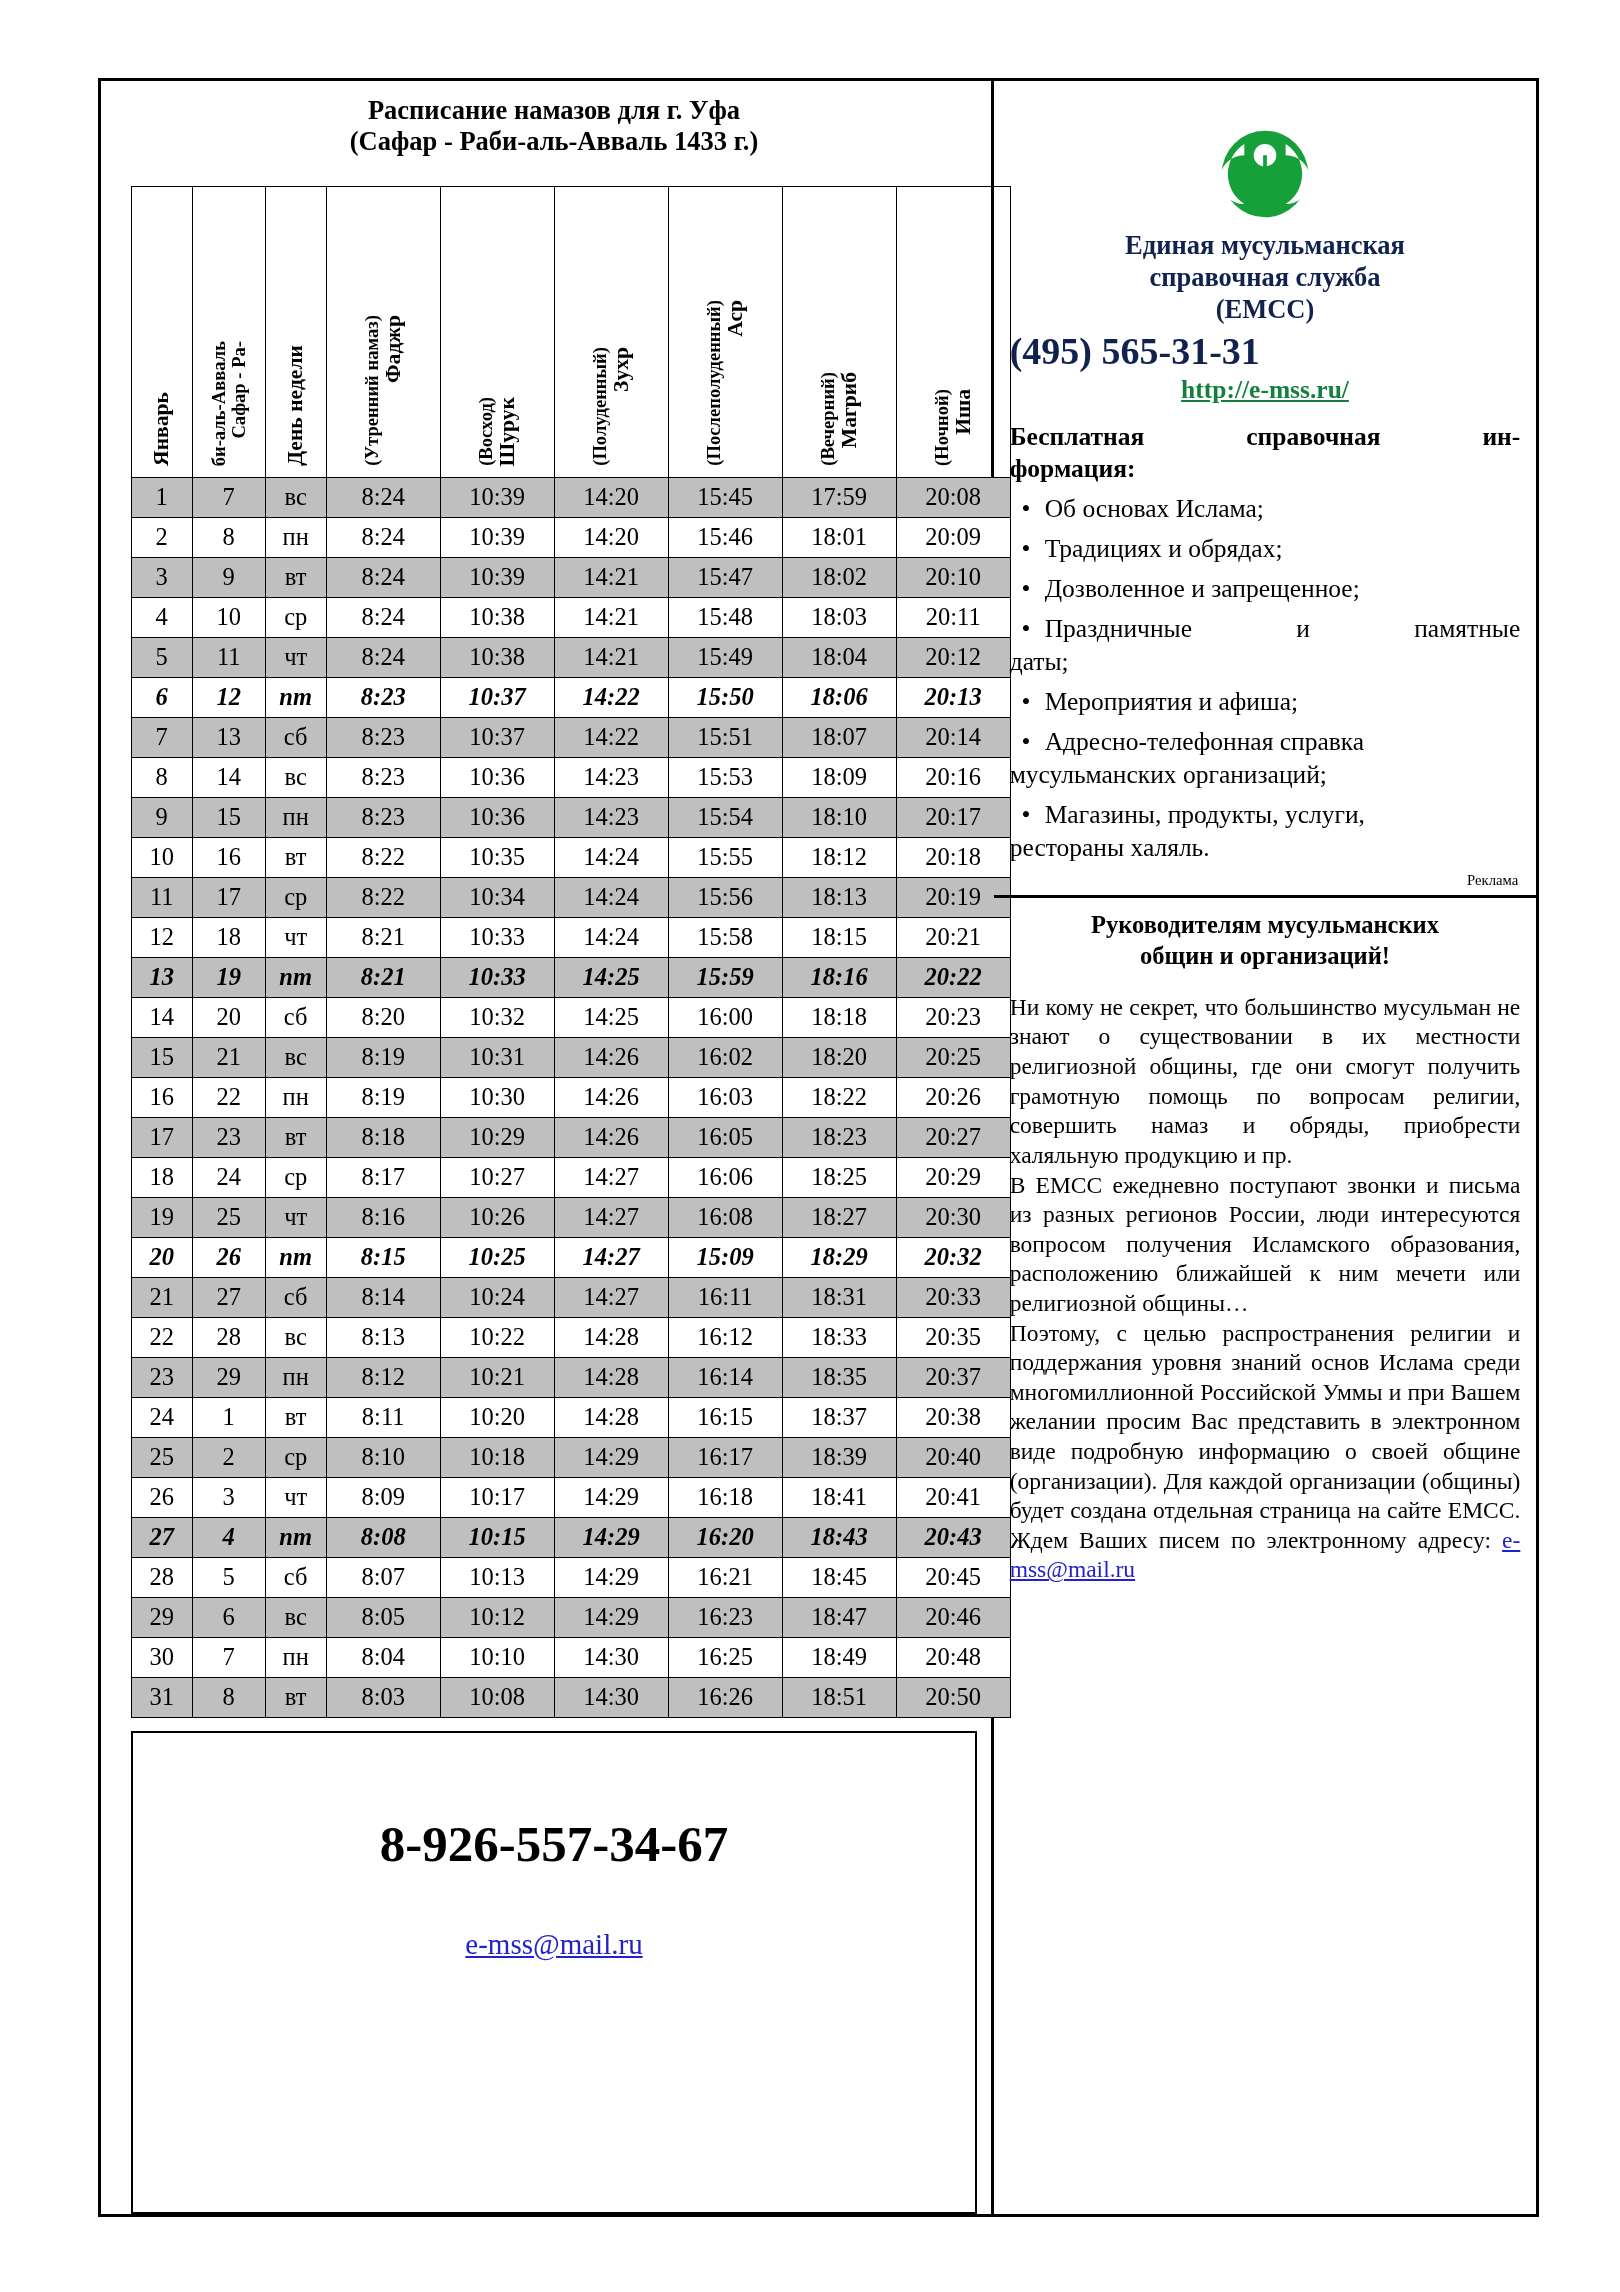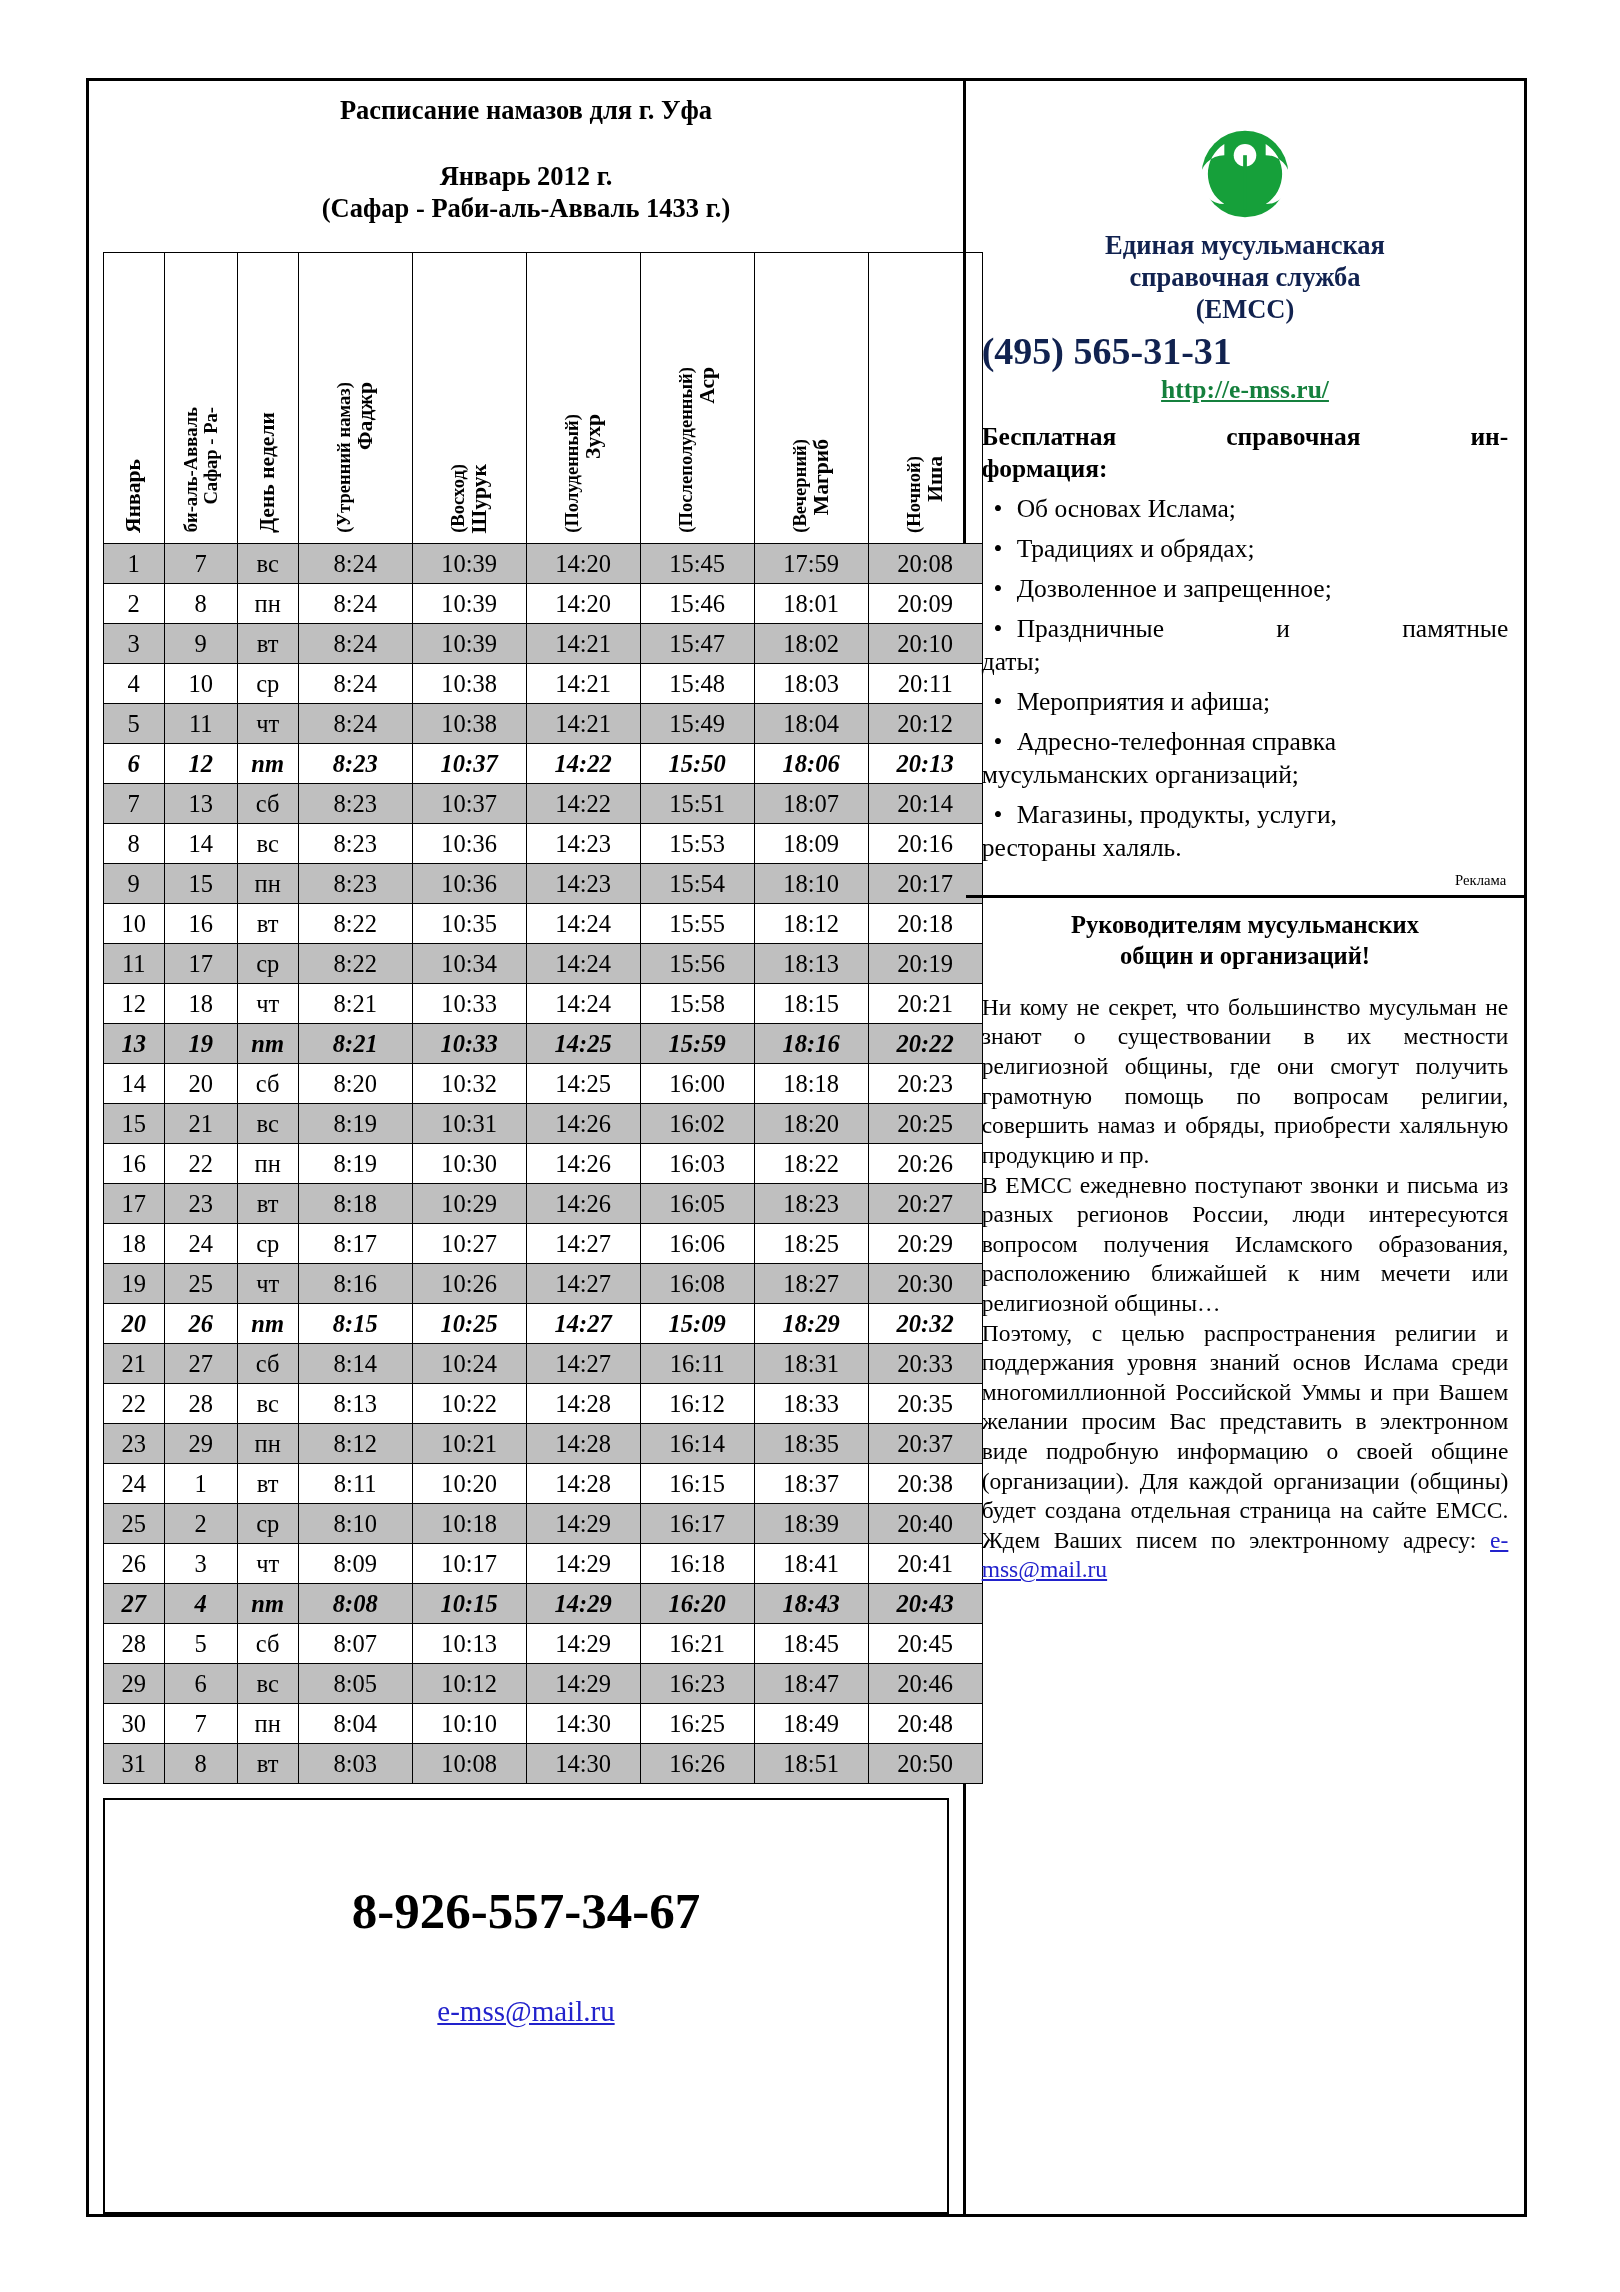--- a/index.html
+++ b/index.html
@@ -11,27 +11,28 @@
     width: 1620px;
     height: 2293px;
     font-family: "Liberation Serif", "DejaVu Serif", serif;
     color: #000000;
     position: relative;
     overflow: hidden;
   }
 
   .page {
     position: absolute;
-    left: 86px;
+    left: 98px;
     top: 78px;
     width: 1441px;
     height: 2139px;
     border: 3.9px solid #000;
     box-sizing: border-box;
     display: flex;
+    padding-left: 16px;
   }
 
   
   .left-col {
     width: 877px;
     box-sizing: border-box;
     border-right: 3.9px solid #000;
     display: flex;
     flex-direction: column;
   }
@@ -246,21 +247,20 @@
 </style>
 </head>
 <body>
 
 <div class="page">
 
   <div class="left-col">
 
     <div class="title-block">
       <div class="title-main">Расписание намазов для г. Уфа</div>
-      <div class="title-sub1">Январь 2012 г.</div>
       <div class="title-sub2">(Сафар - Раби-аль-Авваль 1433 г.)</div>
     </div>
 
     <div class="table-wrap">
       <table class="schedule">
         <colgroup>
           <col class="c-day">
             <col class="c-hij">
             <col class="c-wd">
           <col class="c-t">

